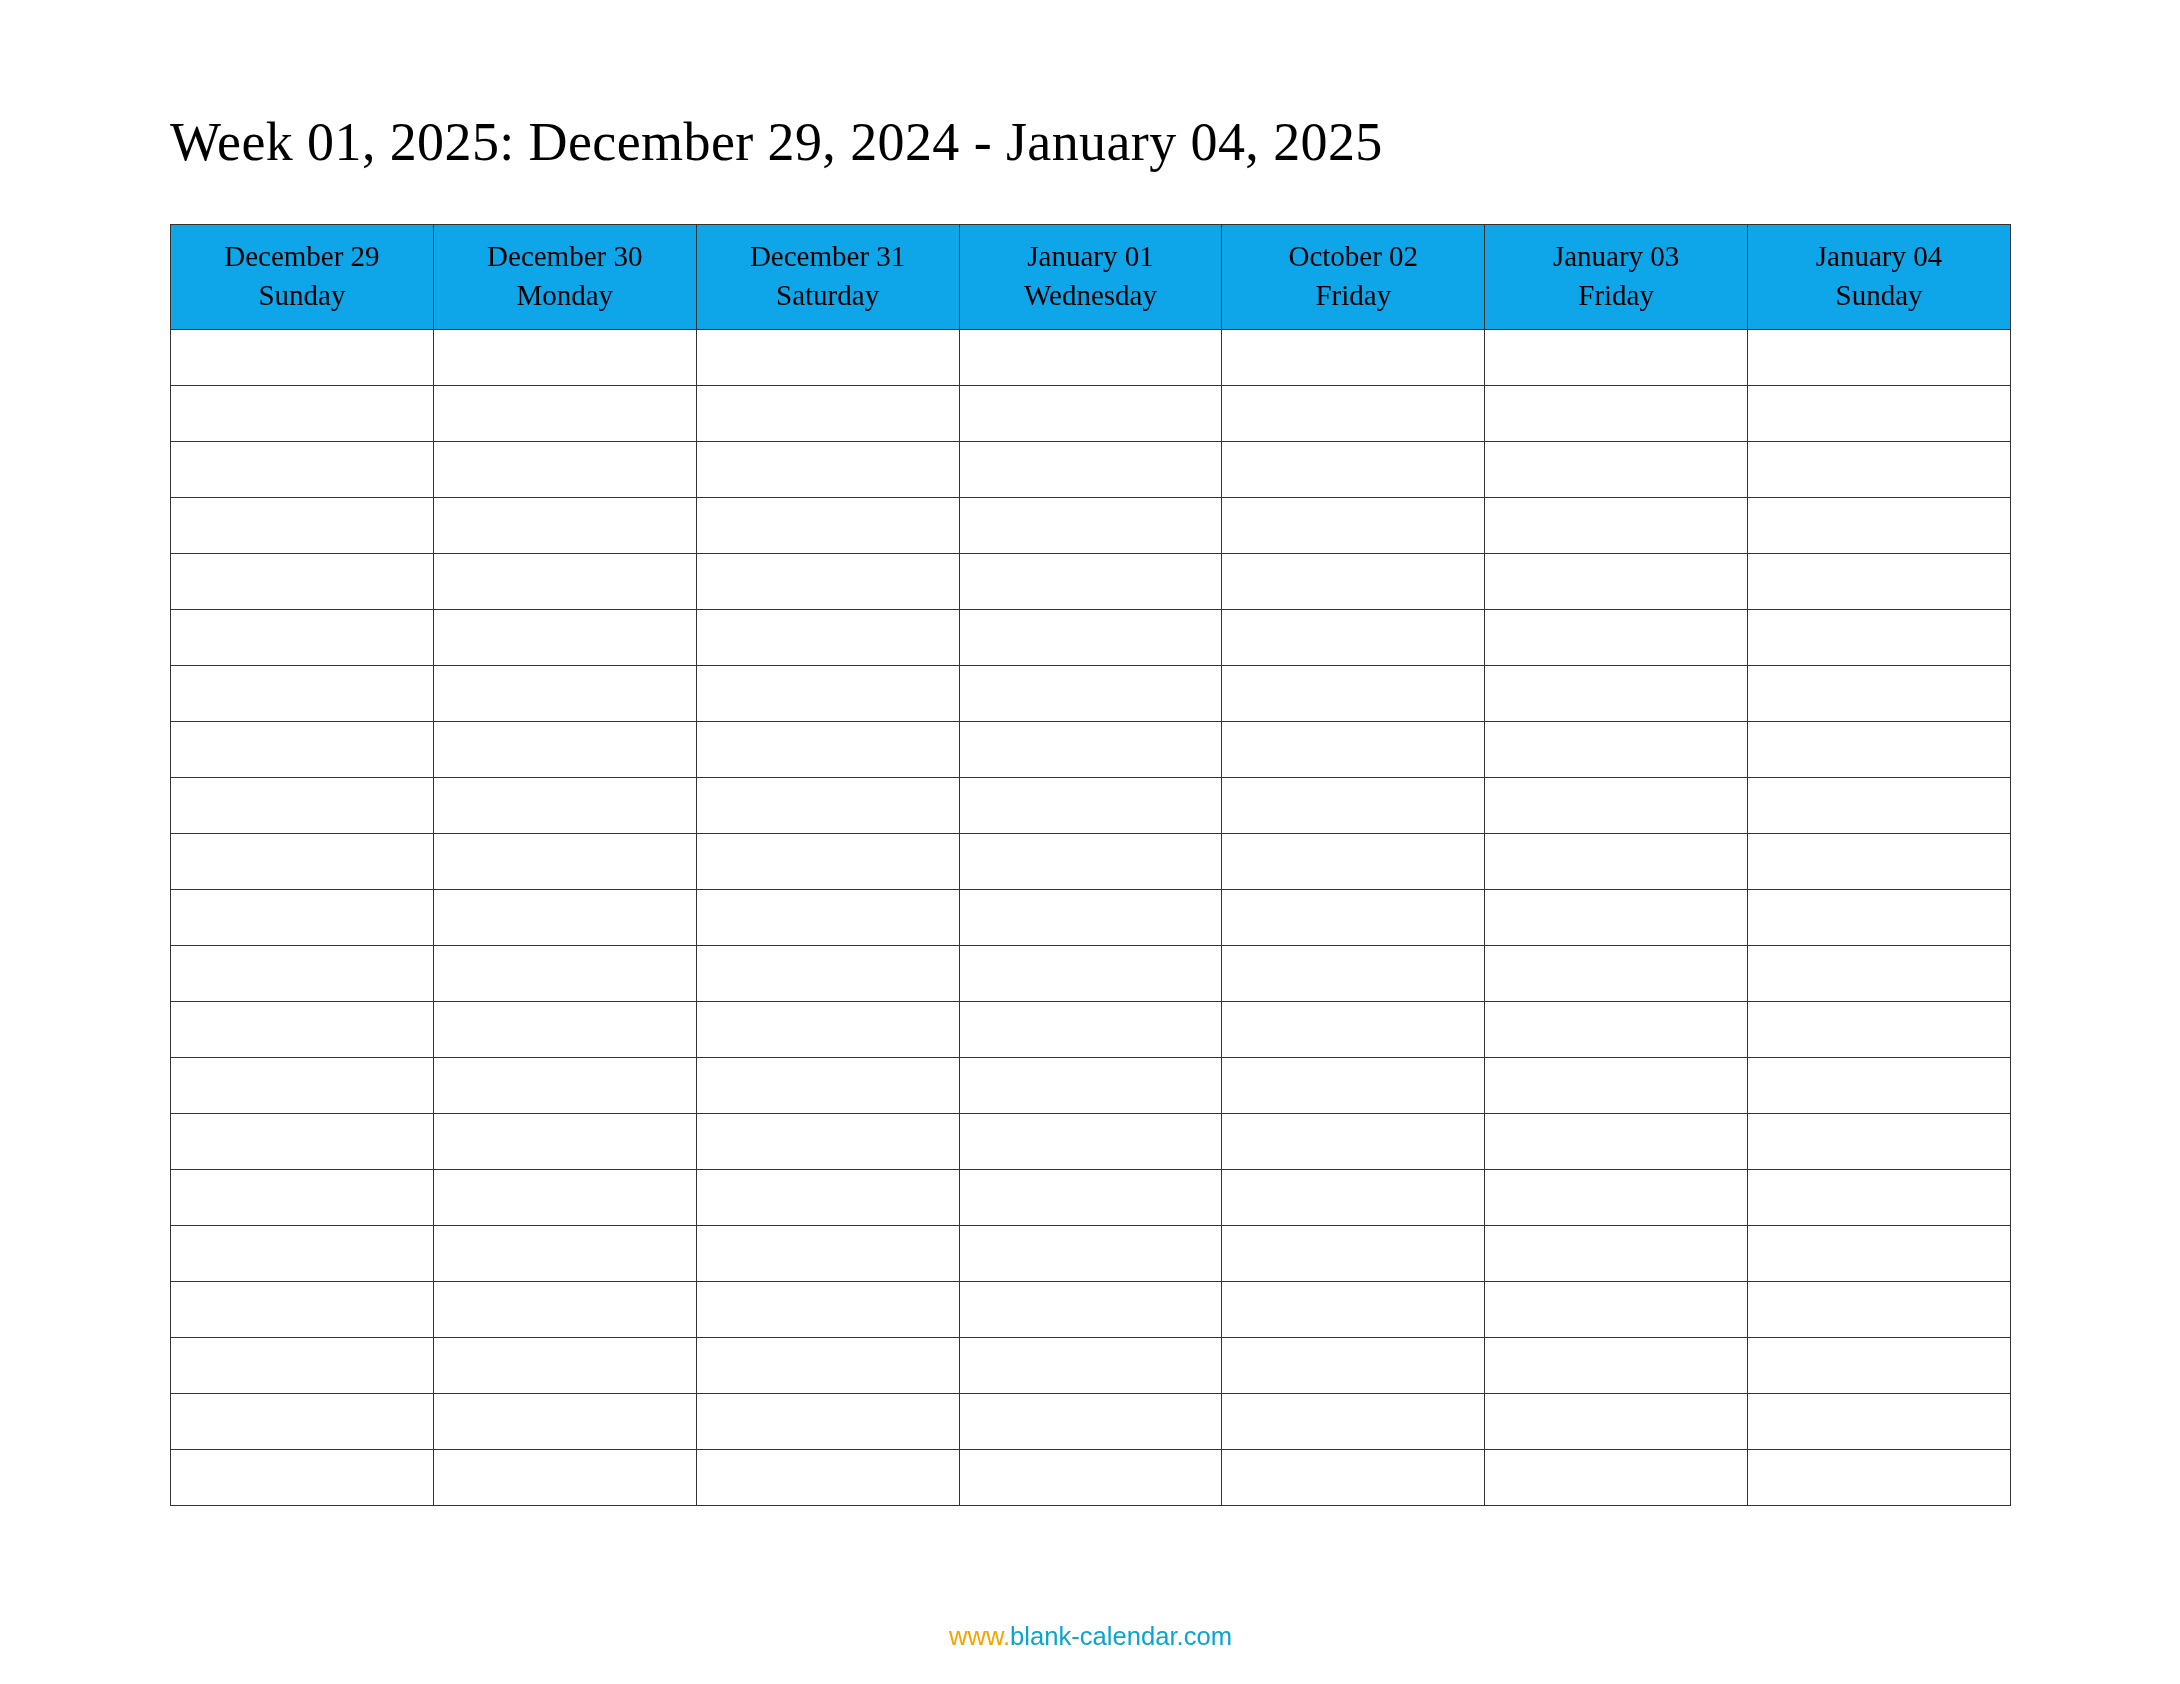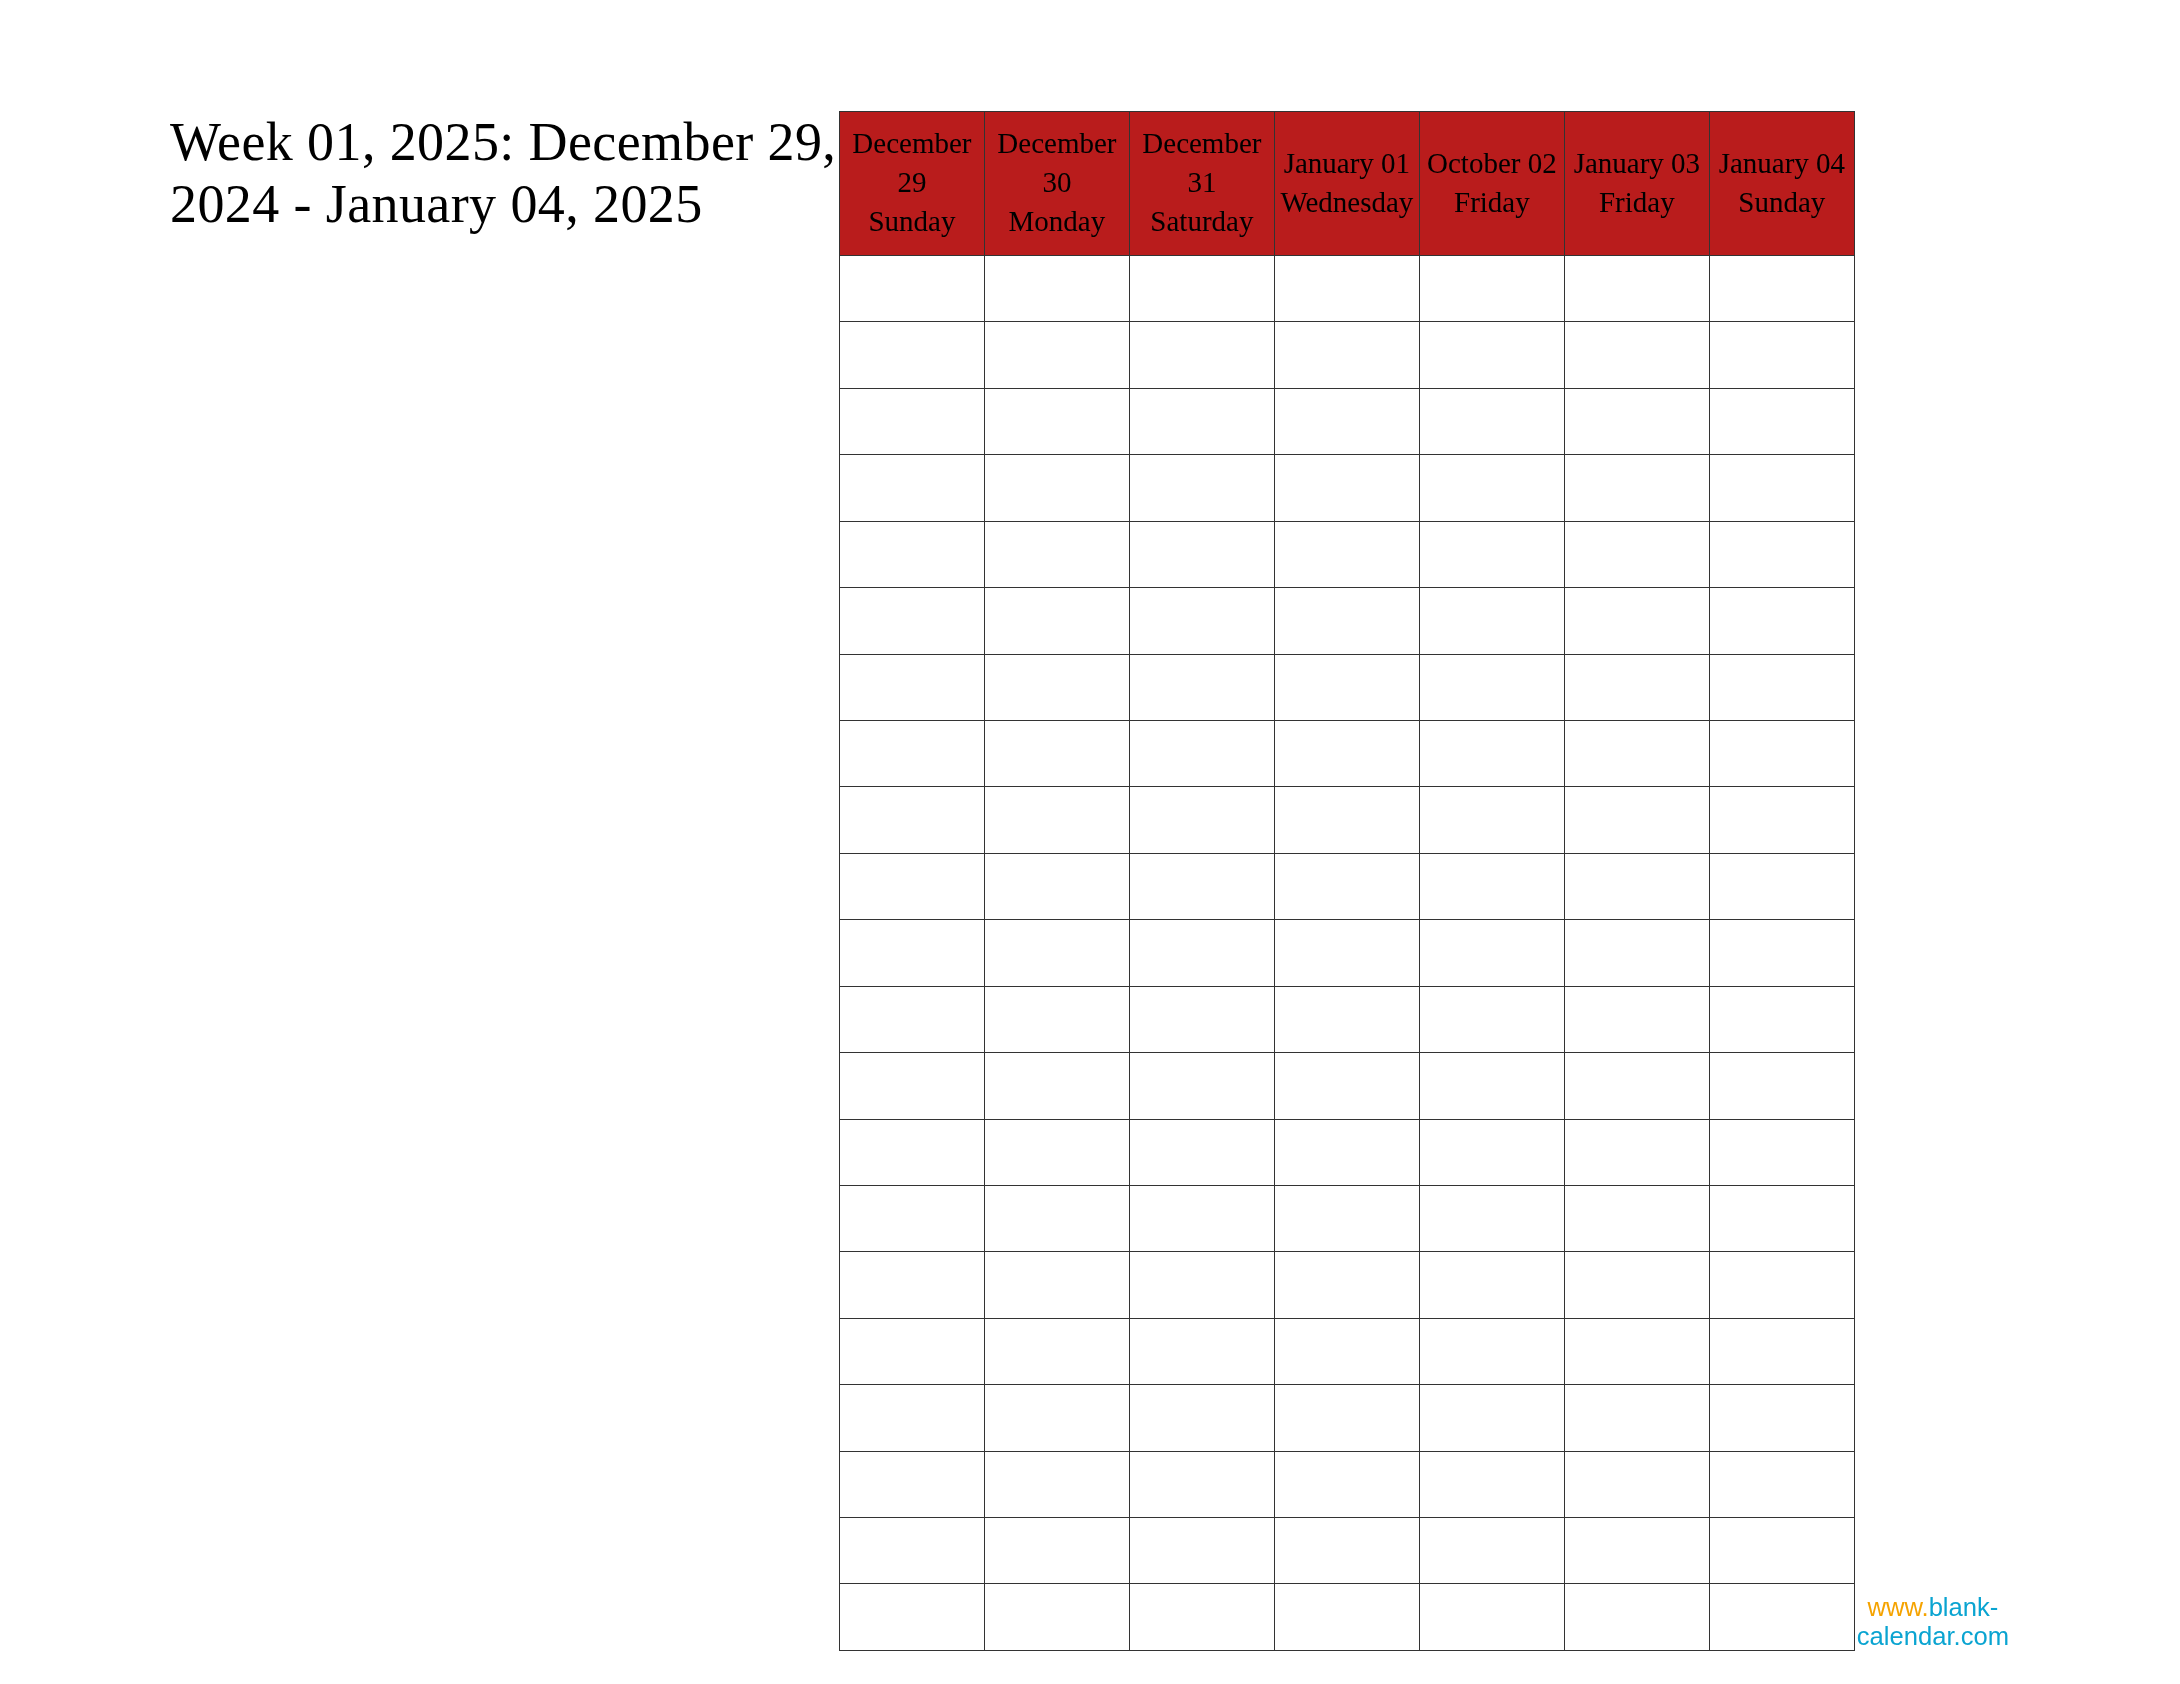--- a/index.html
+++ b/index.html
@@ -10,39 +10,39 @@
     background: #ffffff;
     font-family: "Times New Roman", Times, serif;
     color: #000000;
   }
   .page {
     box-sizing: border-box;
     padding: 111px 170px 34px 170px;
     width: 100%;
     height: 100%;
     display: flex;
-    flex-direction: row;
+    flex-direction: column;
   }
   .title {
     font-size: 54px;
     font-weight: 400;
     margin: 0 0 51px 0;
     letter-spacing: 0.4px;
   }
   table.calendar {
     border-collapse: collapse;
     width: 100%;
     table-layout: fixed;
   }
   table.calendar th,
   table.calendar td {
     border: 1.7px solid #333333;
   }
   table.calendar th {
-    background: #b91c1c;
+    background: #0ea5e9;
     font-weight: 400;
     font-size: 29px;
     padding: 12px 0 13.6px 0;
     text-align: center;
     line-height: 1.35;
     margin-top: 35px;
   }
   table.calendar th .date {
     display: block;
   }

